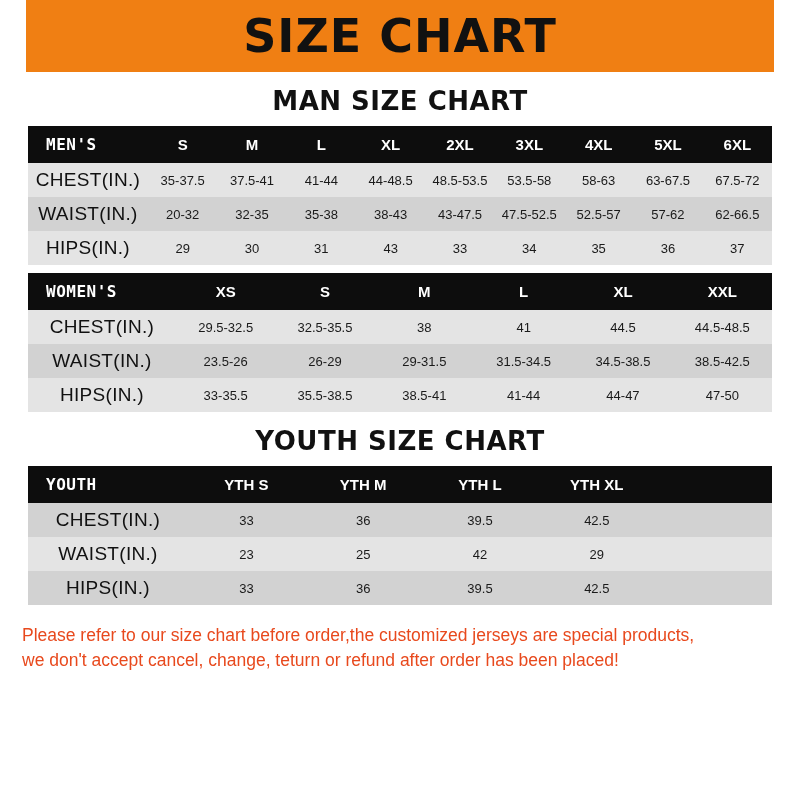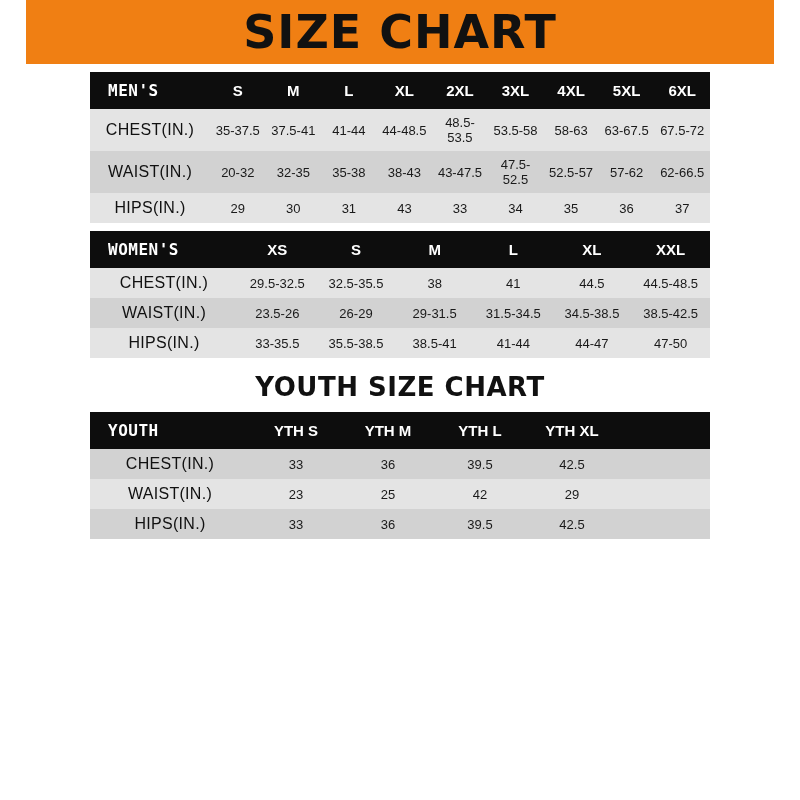--- a/index.html
+++ b/index.html
@@ -16,21 +16,21 @@
   .page {
     position: relative;
     width: 800px;
     height: 800px;
     background: #ffffff;
     box-sizing: border-box;
   }
   
   .header-band {
     position: relative;
-    height: 64px;
+    height: 72px;
     background: #f07f13;
     display: flex;
     align-items: center;
     justify-content: center;
   }
   .header-band .side-white {
     position: absolute;
     top: 0;
     width: 26px;
     height: 100%;
@@ -55,21 +55,21 @@
     text-align: center;
     font-family: "DejaVu Sans", sans-serif;
     font-weight: bold;
     font-size: 26px;
     color: #111111;
     margin: 14px 0 10px 0;
     letter-spacing: 0.5px;
   }
   table.size-table {
     border-collapse: collapse;
-    width: 620px;
+    width: 744px;
     margin: 4px auto;
     table-layout: fixed;
   }
   table.size-table th,
   table.size-table td {
     text-align: center;
     font-size: 13px;
     color: #1a1a1a;
     padding: 6px 2px;
     font-family: "Liberation Sans", sans-serif;
@@ -84,21 +84,21 @@
   table.size-table thead th.corner {
     text-align: left;
     padding-left: 18px;
     font-family: "DejaVu Sans Mono", monospace;
     font-size: 16px;
     letter-spacing: 0.5px;
   }
   table.size-table tbody tr.light td { background: #e4e4e4; }
   table.size-table tbody tr.dark td { background: #d2d2d2; }
   table.size-table tbody td.rowhead {
-    font-size: 16px;
+    font-size: 19px;
     color: #111111;
     letter-spacing: 0.3px;
   }
   
   .men-table col.c0 { width: 120px; }
   .women-table col.c0 { width: 148px; }
   .youth-table col.c0 { width: 160px; }
 
   .footer-note {
     margin-top: 18px;
@@ -115,20 +115,21 @@
 
 <div class="page">
 
   <div class="header-band">
     <div class="side-white left"></div>
     <div class="side-white right"></div>
     <div class="header-title">SIZE CHART</div>
   </div>
 
   <div class="section">
+    <div class="section-title">MAN SIZE CHART</div>
     <table class="size-table men-table">
       <colgroup>
         <col class="c0">
           <col>
           <col>
           <col>
           <col>
           <col>
           <col>
           <col>
@@ -287,14 +288,18 @@
           <td>33</td>
           <td>36</td>
           <td>39.5</td>
           <td>42.5</td>
           <td></td>
         </tr>
       </tbody>
     </table>
   </div>
 
+  <div class="footer-note">
+    <div>Please refer to our size chart before order,the customized jerseys are special products,</div>
+    <div>we don't accept cancel, change, teturn or refund after order has been placed!</div>
+  </div>
 
 </div>
 
 </body></html>

